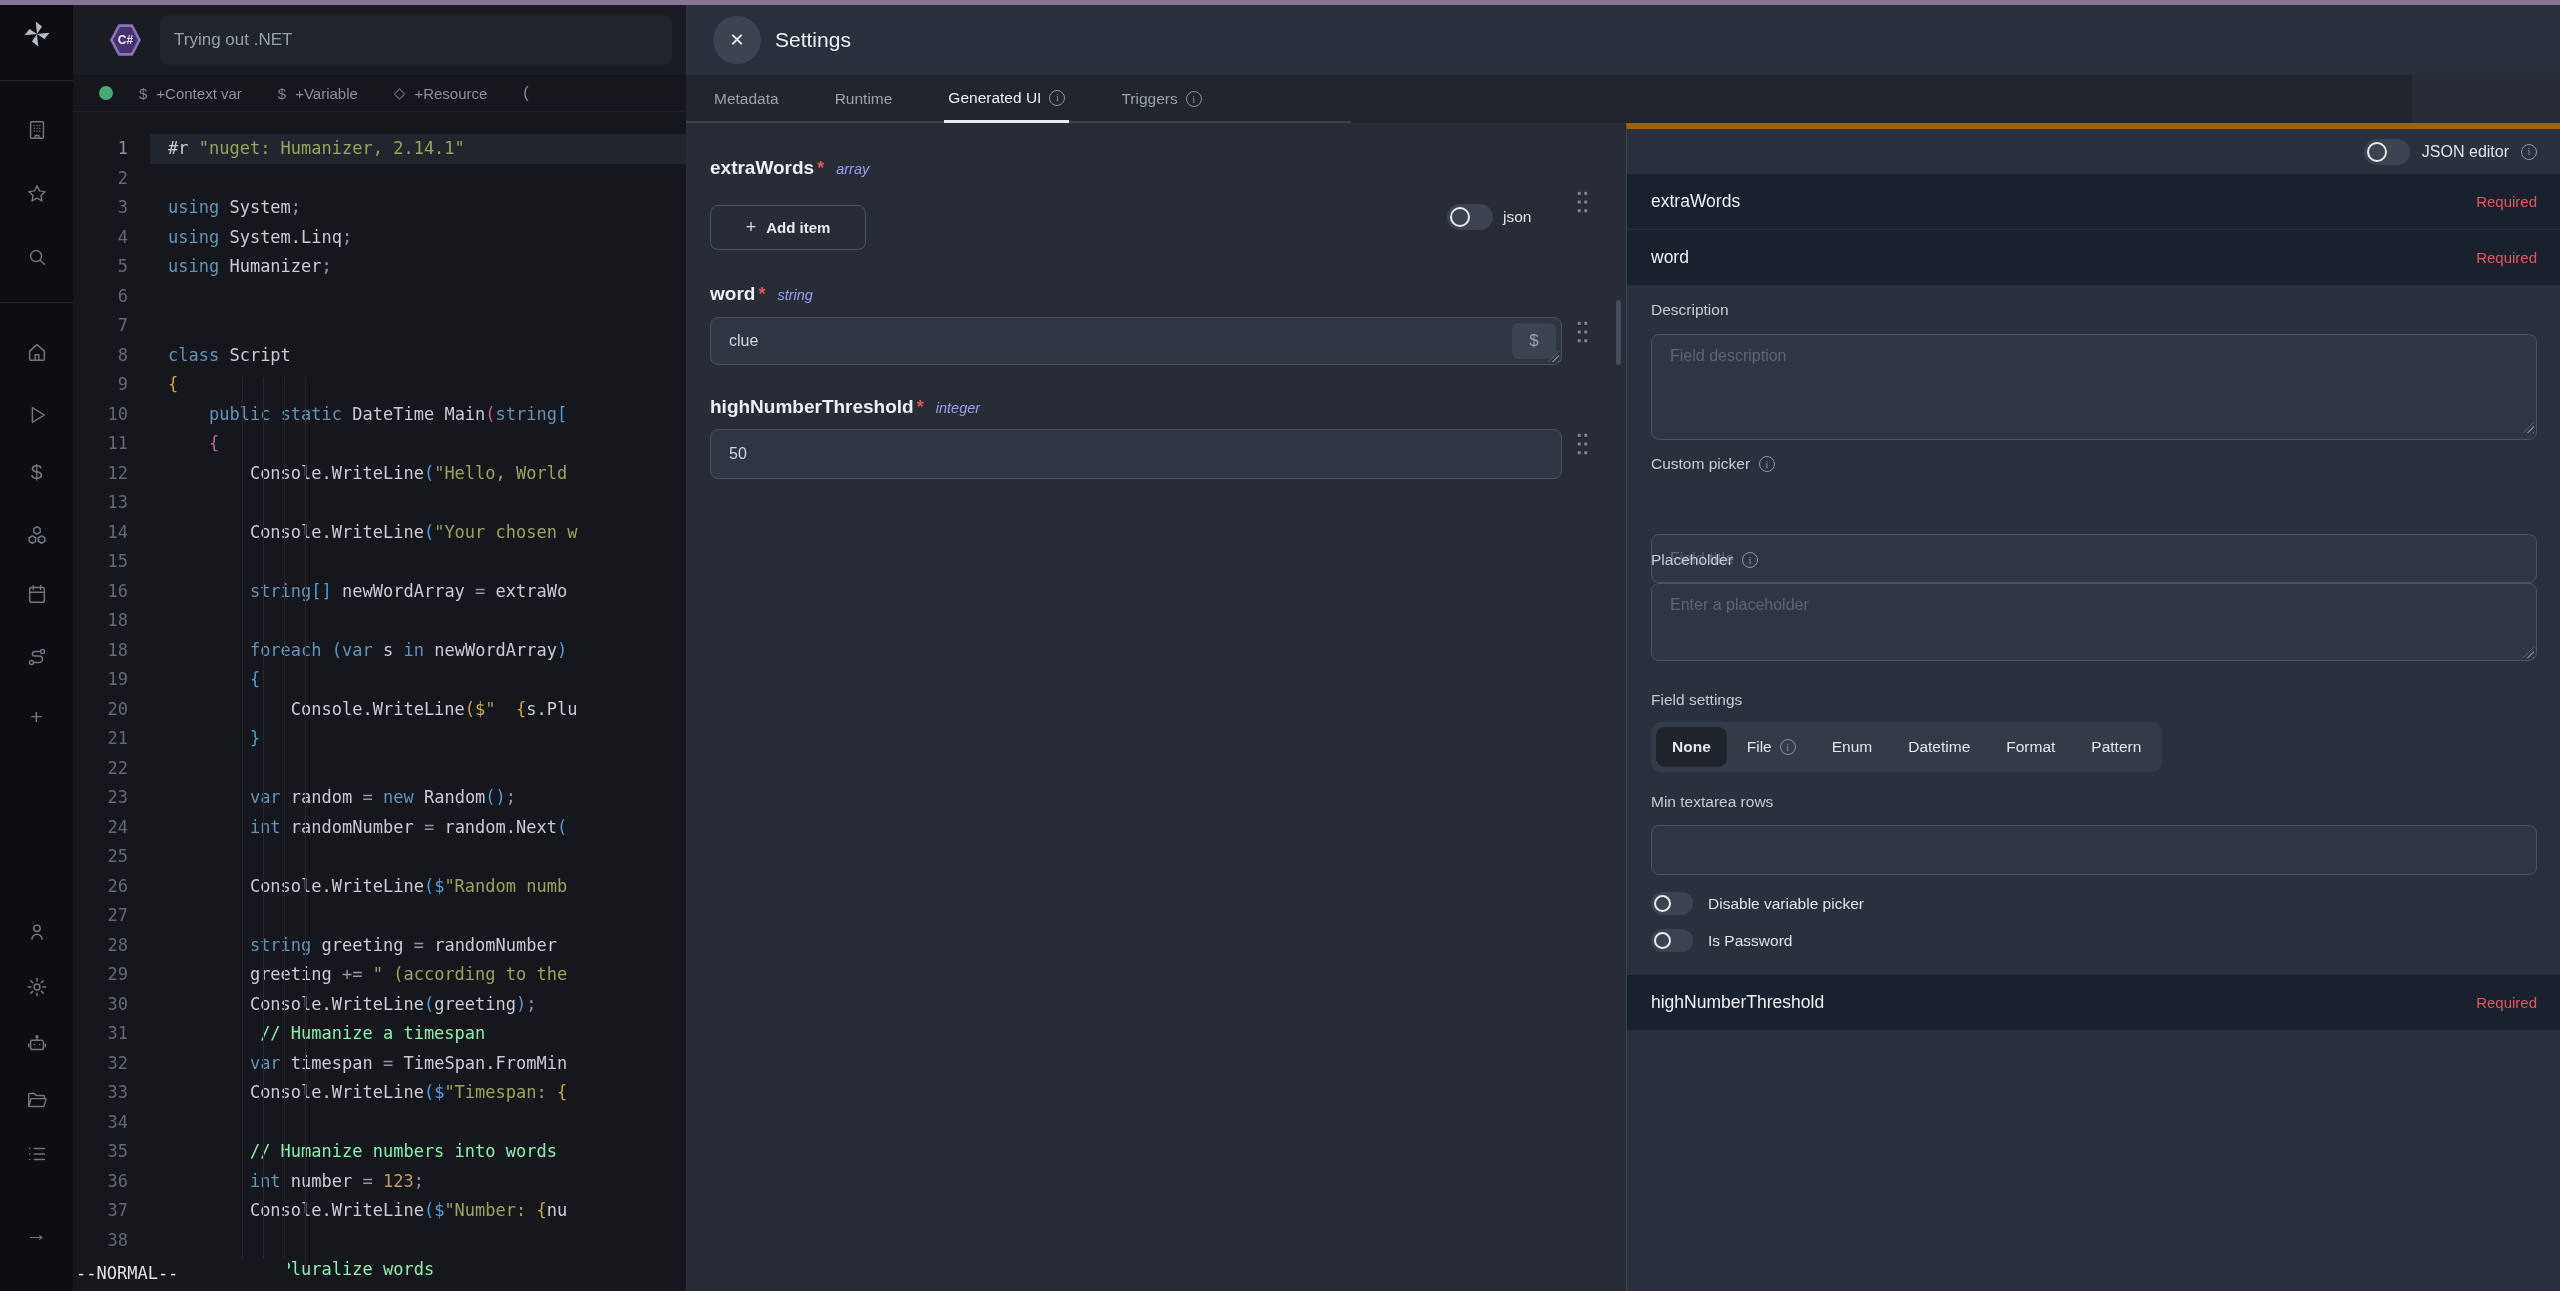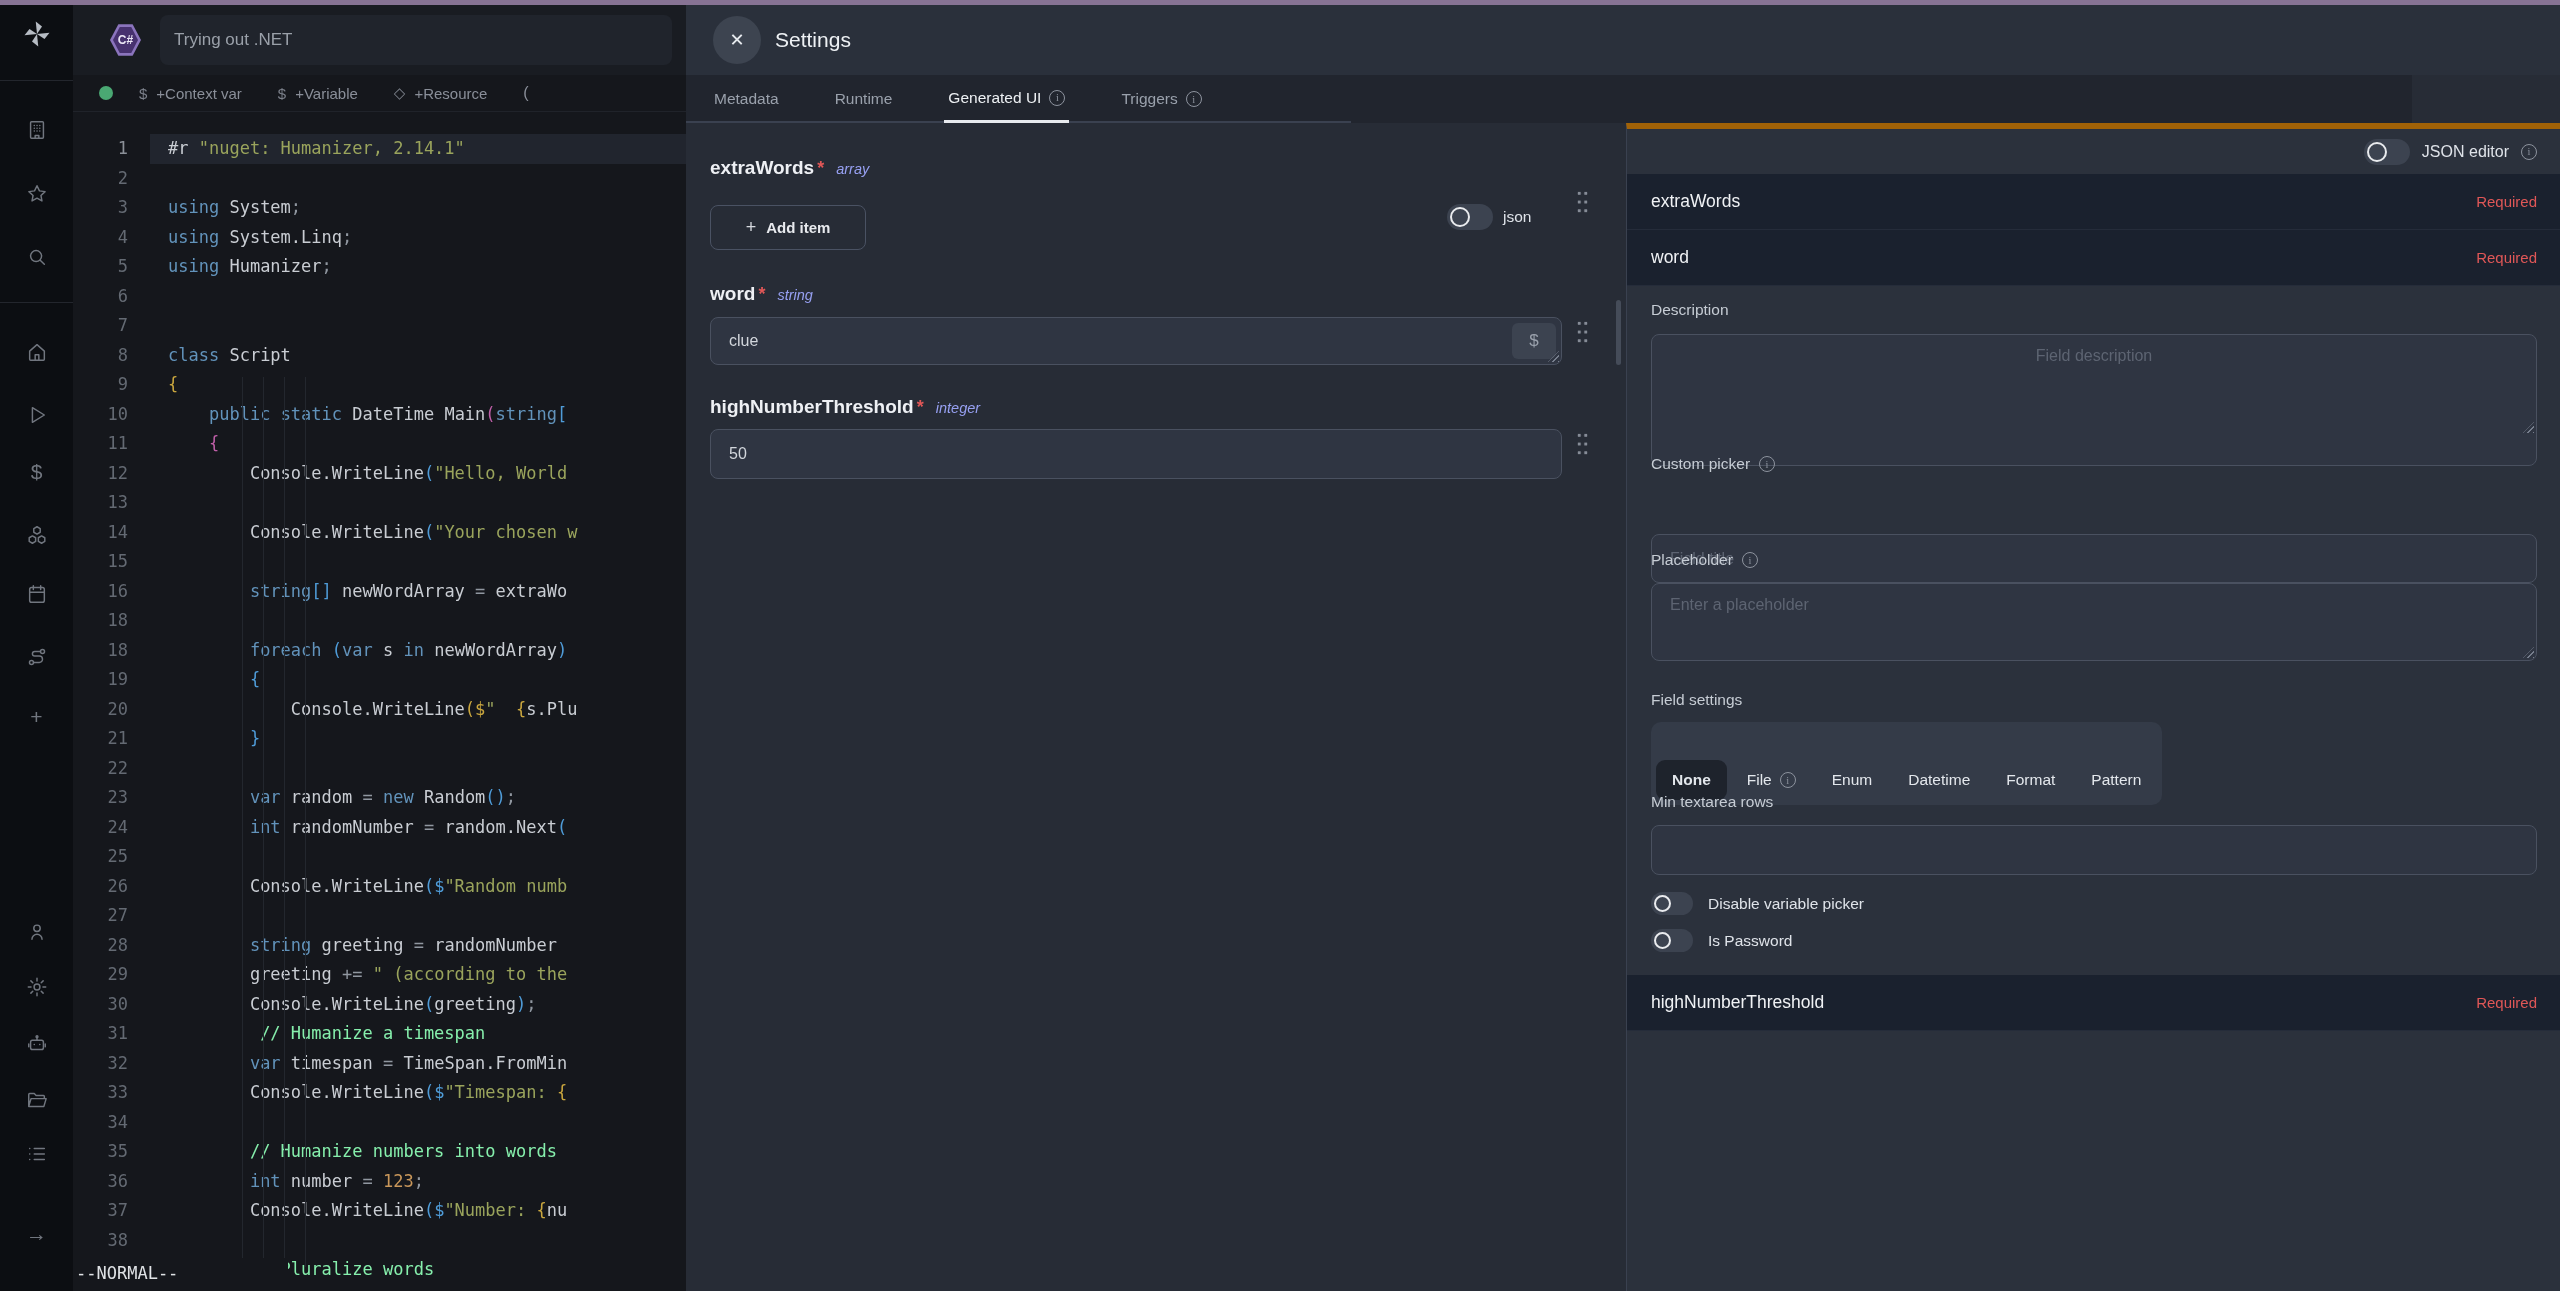--- a/index.html
+++ b/index.html
@@ -108,21 +108,21 @@
               justify-content:flex-end; gap:12px; padding-right:24px; }
   .prow { position:absolute; left:0; width:934px; height:56px; background:#1a212e; border-bottom:1px solid #252c3a;
           display:flex; align-items:center; justify-content:space-between; padding:0 24px; }
   .prow .pname { color:#f0f2f5; font-size:17.5px; }
   .prow .pbadge { color:#e05757; font-size:15px; }
   .plabel { position:absolute; left:24px; display:flex; align-items:center; gap:9px; color:#c6ccd4; font-size:15.5px; }
 
   .seg { position:absolute; left:24px; top:593px; display:inline-flex; gap:4px; padding:5px; background:#343b48; border-radius:10px; }
   .seg button { height:40px; padding:0 16px; border:none; background:transparent; color:#e3e7ec; font-size:15.5px;
                 border-radius:9px; cursor:pointer; display:flex; align-items:center; gap:8px;
-                font-family:"Liberation Sans","DejaVu Sans",sans-serif;margin-top:33px; }
+                font-family:"Liberation Sans","DejaVu Sans",sans-serif; }
   .seg button.active { background:#1e232c; font-weight:bold; }
 
   .tgl-row { position:absolute; left:24px; display:flex; align-items:center; gap:15px; }
 </style>
 </head>
 <body>
 
 <div class="screen">
   <div class="topbar"></div>
 
@@ -382,21 +382,21 @@
         </div>
         <div class="prow" style="top:101px">
           <span class="pname">word</span>
           <span class="pbadge">Required</span>
         </div>
 
         <div class="plabel" style="top:172px">
           <span>Description</span>
         </div>
         <div style="position:absolute;left:24px;top:205px;width:886px;height:102px">
-          <textarea class="tinput" style="width: 886px; height: 132px; text-align: center;" placeholder="Field description"></textarea>
+          <textarea class="tinput" style="width: 886px; height: 106px;" placeholder="Field description"></textarea>
           <div class="grip"></div>
         </div>
 
         <div class="plabel" style="top:326px">
           <span>Custom picker</span>
             <span class="info"></span>
         </div>
         <input class="tinput" style="position: absolute; left: 24px; top: 357px; width: 886px; height: 49px; margin-top: 48px;" placeholder="Field title">
 
         <div class="plabel" style="top:422px">

